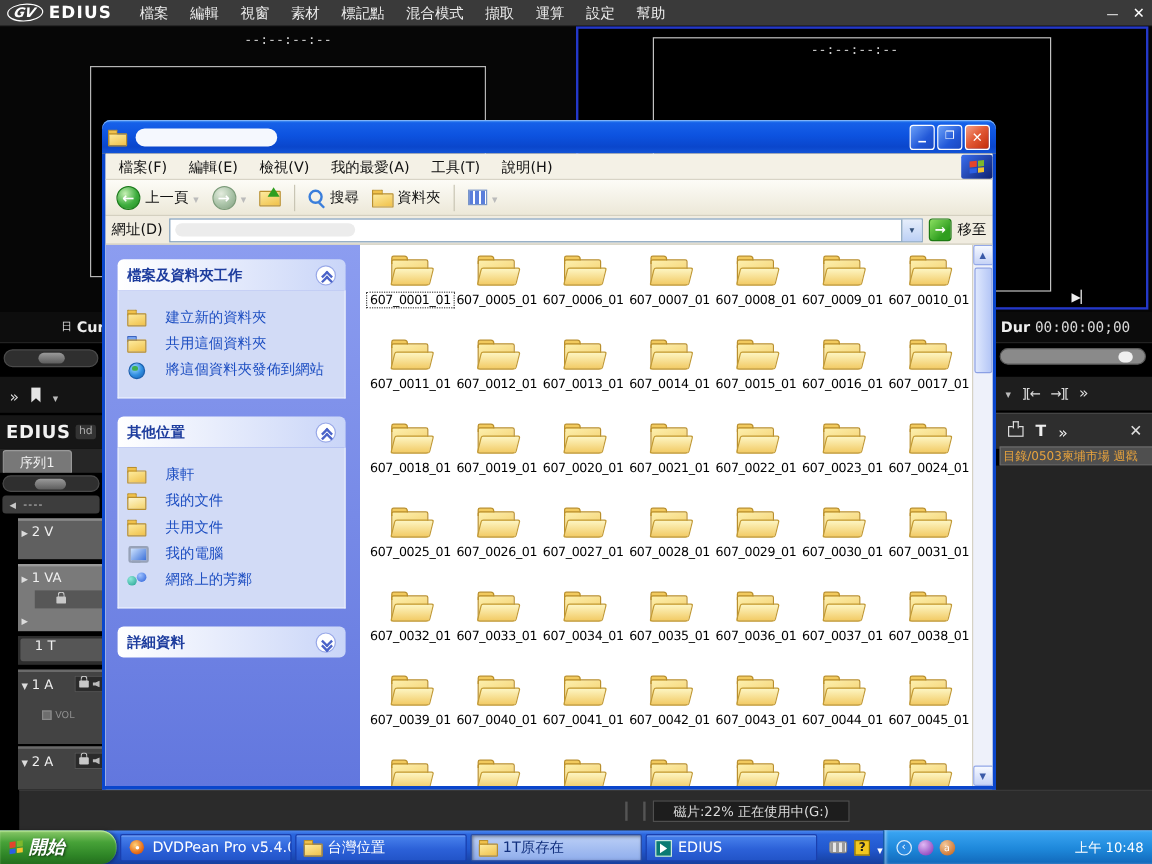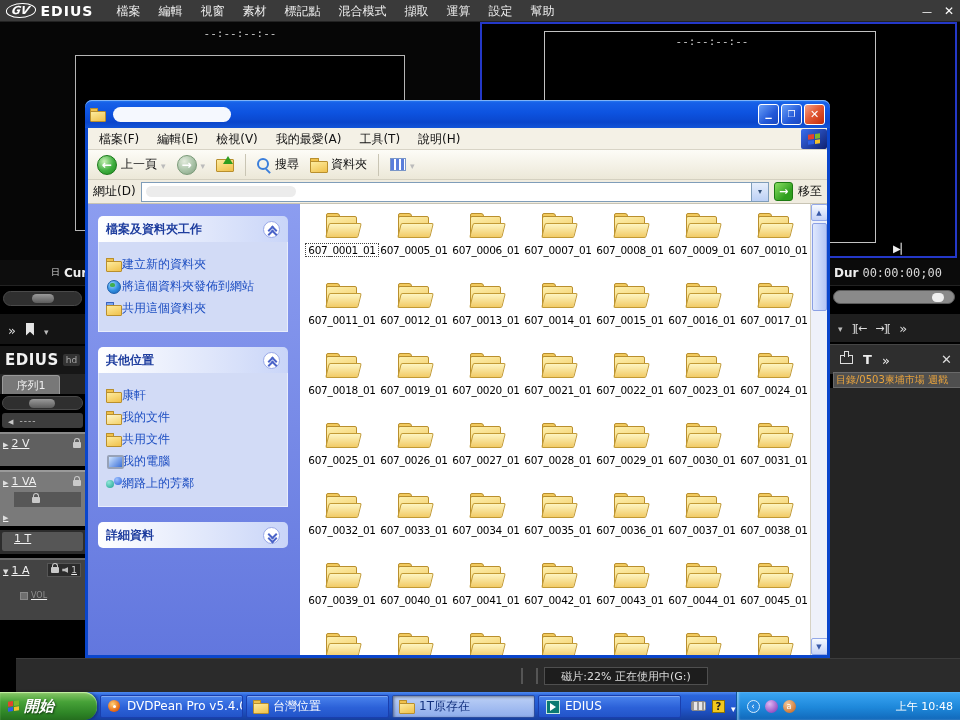--- a/index.html
+++ b/index.html
@@ -54,21 +54,21 @@
   .seq-tab{position:absolute;left:2px;top:1px;width:58px;height:19px;background:#787878;border:1px solid #999;
            border-bottom:none;border-radius:3px 3px 0 0;color:#f0f0f0;font-size:11px;display:flex;
            align-items:center;justify-content:center;}
   .tl-scroll1{position:absolute;left:2px;top:396px;width:81px;height:14px;}
   .tl-scroll2{position:absolute;left:2px;top:413px;width:81px;height:15px;background:#3d3d3d;border-radius:3px;
               color:#c8c8c8;font-size:9px;display:flex;align-items:center;}
   .tl-scroll2 .lft::before{content:"◀";margin:0 6px;font-size:7px;}
   .tl-scroll2 .dashes::before{content:"----";letter-spacing:1px;}
 
   
-  .trk{position:absolute;left:0;width:85px;color:#f0f0f0;font-size:11px;text-decoration:underline;}
+  .trk{position:absolute;left:15px;width:85px;color:#f0f0f0;font-size:11px;}
   .trk-head{display:flex;align-items:center;gap:3px;padding:3px 4px 0 3px;}
   .tri-r::before{content:"▶";font-size:7px;color:#ddd;}
   .tri-d::before{content:"▼";font-size:7px;color:#ddd;}
   .lk{position:relative;width:8px;height:6px;background:#c9c9c9;border-radius:1px;display:inline-block;margin-left:auto;margin-top:3px;}
   .lk::before{content:"";position:absolute;left:1px;top:-4px;width:4px;height:4px;border:1px solid #c9c9c9;
               border-bottom:none;border-radius:3px 3px 0 0;}
   .trk-badge{margin-left:auto;display:flex;align-items:center;gap:3px;background:#2b2b2b;border:1px solid #555;
              padding:1px 3px;font-size:9px;color:#ccc;}
   .trk-badge .lk{margin:0;}
   .spk{display:inline-block;width:6px;height:6px;background:#bbb;clip-path:polygon(0 30%,40% 30%,100% 0,100% 100%,40% 70%,0 70%);}
@@ -184,21 +184,21 @@
               display:flex;align-items:center;padding:0 8px;}
   .panel-title{font-weight:bold;font-size:12px;color:#1e3d9e;flex:1;white-space:nowrap;}
   .panel-chev{width:17px;height:17px;border-radius:50%;background:#fff;border:1px solid #98a8e8;position:relative;}
   .panel-chev::before,.panel-chev::after{content:"";position:absolute;left:5px;width:5px;height:5px;
       border-top:2px solid #4a63c8;border-left:2px solid #4a63c8;}
   .chev-up::before{top:5px;transform:rotate(45deg);}
   .chev-up::after{top:9px;transform:rotate(45deg);}
   .chev-dn::before{top:3px;transform:rotate(225deg);}
   .chev-dn::after{top:7px;transform:rotate(225deg);}
   .panel-body{background:#d2dbf6;padding:9px 7px;border:1px solid #e8edfc;border-top:none;}
-  .p-item{display:flex;align-items:center;gap:0;margin:5px 0;font-size:12px;color:#1e4fc2;white-space:nowrap;}
+  .p-item{display:flex;align-items:center;gap:16px;margin:5px 0;font-size:12px;color:#1e4fc2;white-space:nowrap;}
 
   .icn{display:inline-block;position:relative;width:16px;height:13px;flex:0 0 16px;}
   .folder-icon::before,.new-folder-icon::before,.share-folder-icon::before,.my-documents-icon::before,
   .shared-documents-icon::before{content:"";position:absolute;left:0;top:0;width:6px;height:4px;
       background:#f0c14b;border:1px solid #b98f2d;border-bottom:none;border-radius:1px 1px 0 0;}
   .folder-icon::after,.new-folder-icon::after,.share-folder-icon::after,.my-documents-icon::after,
   .shared-documents-icon::after{content:"";position:absolute;left:0;top:3px;width:14px;height:9px;
       background:linear-gradient(160deg,#fdeb9e,#f0c14b);border:1px solid #b98f2d;border-radius:1px;}
   .my-documents-icon::after{background:linear-gradient(160deg,#fdf6cf,#f4d269);}
   .share-folder-icon::before{background:#7aa5f0;border-color:#3a63c0;}
@@ -370,20 +370,31 @@
         <span class="lk"></span>
         <span class="spk"></span>
         <span>1</span>
       </span>
     </div>
     <div class="vol-row">
       <span class="vol-sq"></span>
       <span>VOL</span>
     </div>
   </div>
+  <div class="trk t-2a">
+    <div class="trk-head">
+      <span class="tri-d"></span>
+      <span>2 A</span>
+      <span class="trk-badge">
+        <span class="lk"></span>
+        <span class="spk"></span>
+        <span>2</span>
+      </span>
+    </div>
+  </div>
 
   <span class="skip-end"></span>
   <div class="dur-box">
     <span class="tc-label">Dur</span>
     <span class="tc-value">00:00:00;00</span>
   </div>
   <div class="sl-right" style="position:absolute;">
     <span class="sl-thumb" style="position:absolute;"></span>
   </div>
   <div class="right-tools1">
@@ -486,27 +497,27 @@
               <span class="panel-chev chev-up"></span>
             </div>
             <div class="panel-body">
 
                 <div class="p-item">
                   <span class="icn new-folder-icon"></span>
                   <span>建立新的資料夾</span>
                 </div>
 
                 <div class="p-item">
+                  <span class="icn share-folder-icon"></span>
+                  <span>共用這個資料夾</span>
+                </div>
+
+                <div class="p-item">
                   <span class="icn publish-web-icon"></span>
                   <span>將這個資料夾發佈到網站</span>
-                </div>
-
-                <div class="p-item">
-                  <span class="icn share-folder-icon"></span>
-                  <span>共用這個資料夾</span>
                 </div>
               </div>
           </div>
           <div class="panel">
             <div class="panel-head">
               <span class="panel-title">其他位置</span>
               <span class="panel-chev chev-up"></span>
             </div>
             <div class="panel-body">
 

